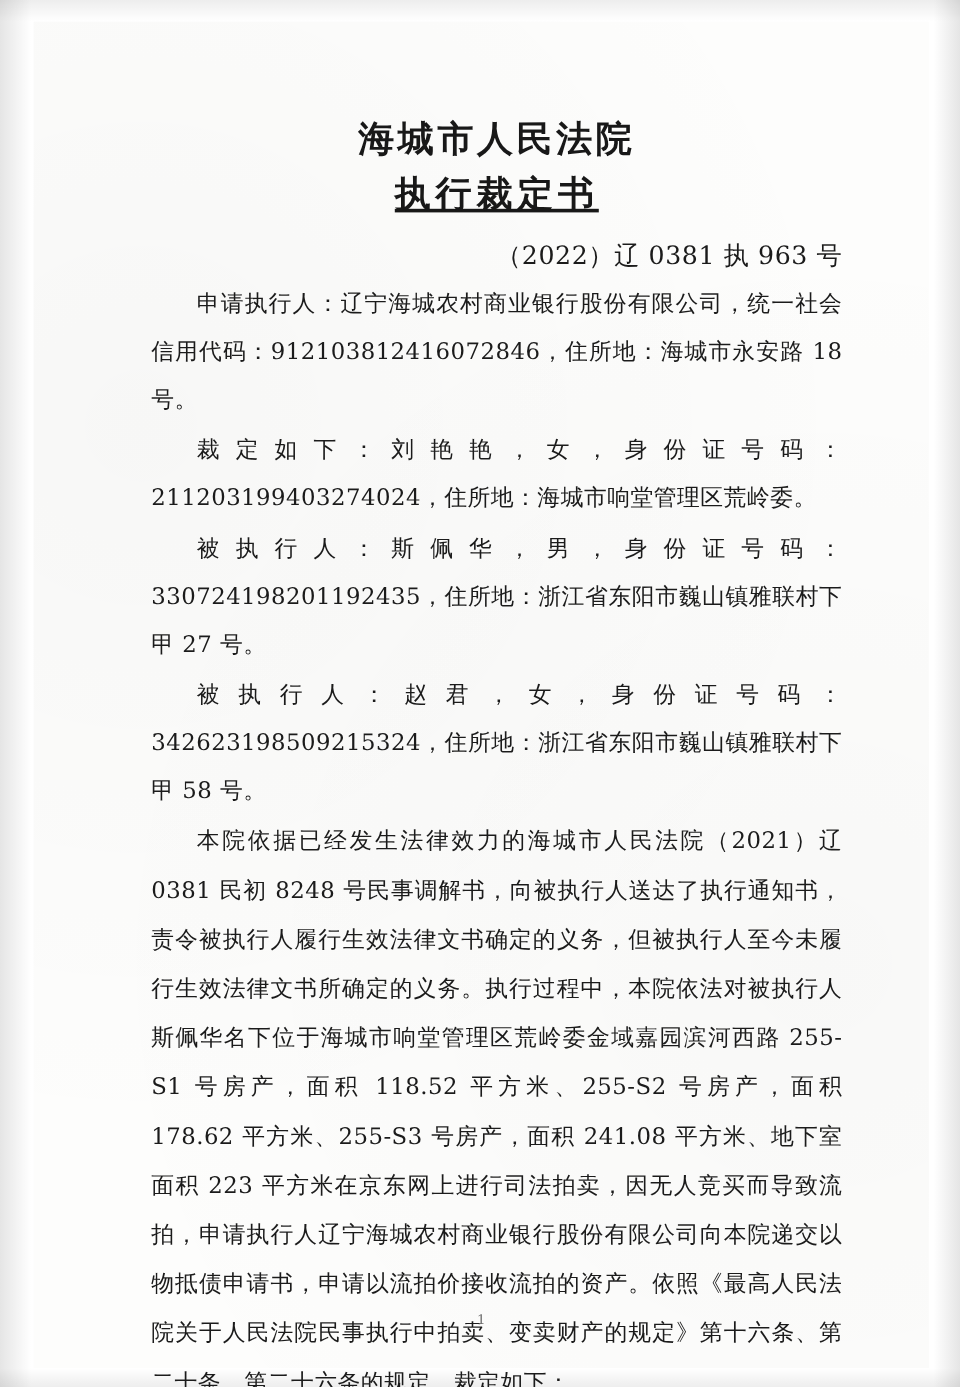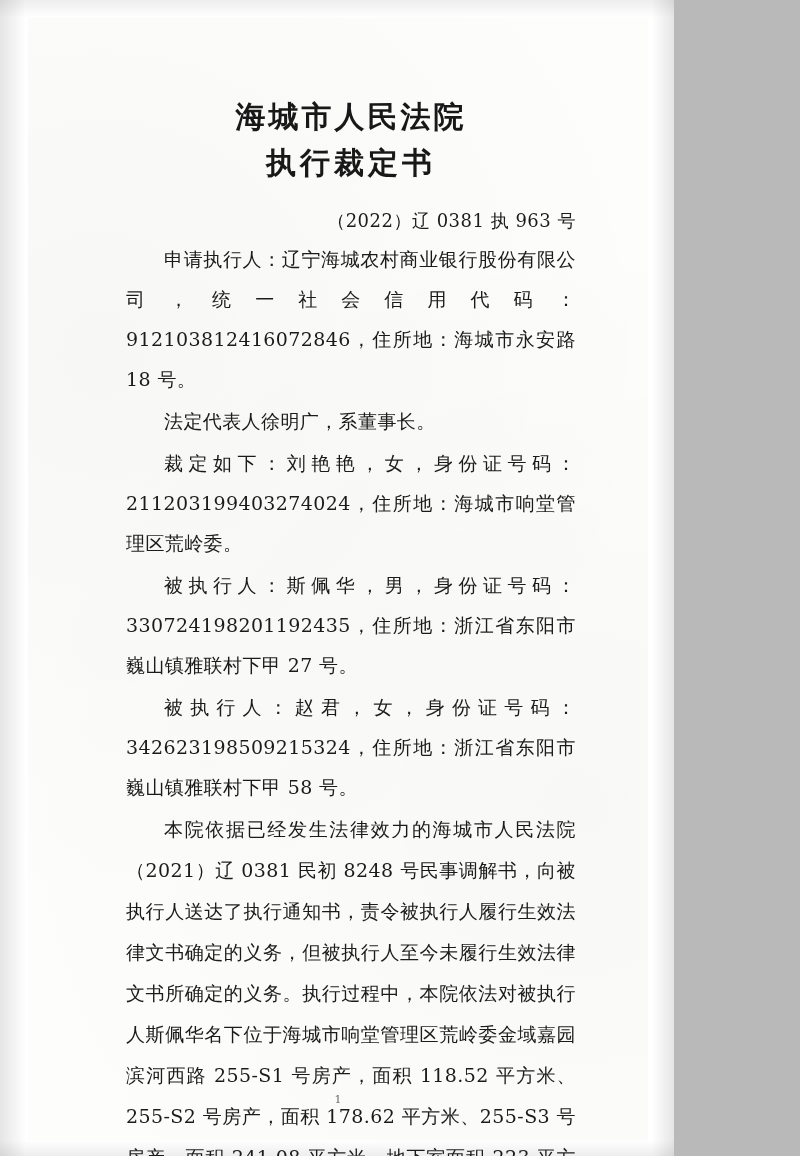--- a/index.html
+++ b/index.html
@@ -8,21 +8,21 @@
     background: #b9b9b9;
   }
   body {
     width: 800px;
     height: 1156px;
     overflow: hidden;
     font-family: "DejaVu Serif", "Liberation Serif", serif;
   }
   .page {
     position: relative;
-    width: 674px;
+    width: 800px;
     height: 1156px;
     background: #ffffff;
     box-sizing: border-box;
     background-image:
       linear-gradient(to right, rgba(0,0,0,0.10), rgba(0,0,0,0.0) 26px),
       linear-gradient(to left, rgba(0,0,0,0.10), rgba(0,0,0,0.0) 22px),
       linear-gradient(to bottom, rgba(0,0,0,0.07), rgba(0,0,0,0.0) 18px),
       linear-gradient(to top, rgba(0,0,0,0.07), rgba(0,0,0,0.0) 16px);
   }
   .sheet {
@@ -44,25 +44,26 @@
     text-align: center;
     font-weight: bold;
     font-size: 30px;
     letter-spacing: 3px;
     line-height: 46px;
     color: #181818;
   }
   .doc-title .line2 {
     display: block;
     letter-spacing: 4px;
+    text-decoration: underline;
   }
   .case-no {
     text-align: right;
-    font-size: 18px;
-    margin-top: 23px;
+    font-size: 21px;
+    margin-top: 13px;
     margin-bottom: 6px;
     letter-spacing: 0.5px;
   }
   p.para {
     margin: 0 0 2px 0;
     font-size: 19px;
     line-height: 40px;
     text-align: justify;
     text-justify: inter-ideograph;
     text-indent: 2em;
@@ -100,21 +101,20 @@
     <div class="content">
 
       <div class="doc-title">
         <span>海城市人民法院</span>
         <span class="line2">执行裁定书</span>
       </div>
 
       <div class="case-no">（2022）辽 0381 执 963 号</div>
 
       <p class="para">申请执行人：辽宁海城农村商业银行股份有限公司，统一社会信用代码：912103812416072846，住所地：海城市永安路 18 号。</p>
-      <p class="para">法定代表人徐明广，系董事长。</p>
       <p class="para">裁定如下：刘艳艳，女，身份证号码：211203199403274024，住所地：海城市响堂管理区荒岭委。</p>
       <p class="para">被执行人：斯佩华，男，身份证号码：330724198201192435，住所地：浙江省东阳市巍山镇雅联村下甲 27 号。</p>
       <p class="para">被执行人：赵君，女，身份证号码：342623198509215324，住所地：浙江省东阳市巍山镇雅联村下甲 58 号。</p>
       <p class="para body">本院依据已经发生法律效力的海城市人民法院（2021）辽 0381 民初 8248 号民事调解书，向被执行人送达了执行通知书，责令被执行人履行生效法律文书确定的义务，但被执行人至今未履行生效法律文书所确定的义务。执行过程中，本院依法对被执行人斯佩华名下位于海城市响堂管理区荒岭委金域嘉园滨河西路 255-S1 号房产，面积 118.52 平方米、255-S2 号房产，面积 178.62 平方米、255-S3 号房产，面积 241.08 平方米、地下室面积 223 平方米在京东网上进行司法拍卖，因无人竞买而导致流拍，申请执行人辽宁海城农村商业银行股份有限公司向本院递交以物抵债申请书，申请以流拍价接收流拍的资产。依照《最高人民法院关于人民法院民事执行中拍卖、变卖财产的规定》第十六条、第二十条、第二十六条的规定，裁定如下：</p>
 
     </div>
 
     <div class="page-number">1</div>
   </div>
 </div>

